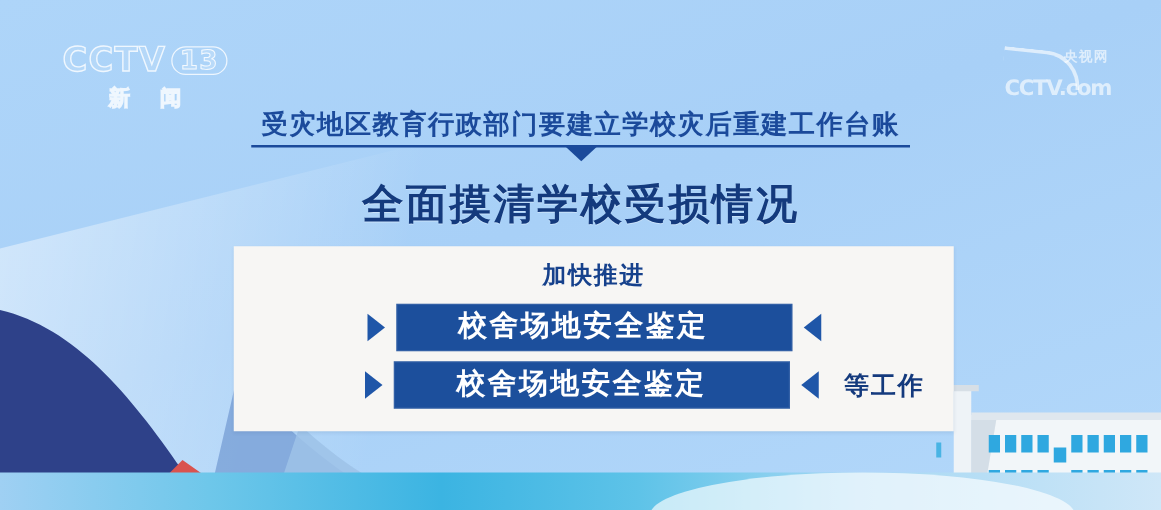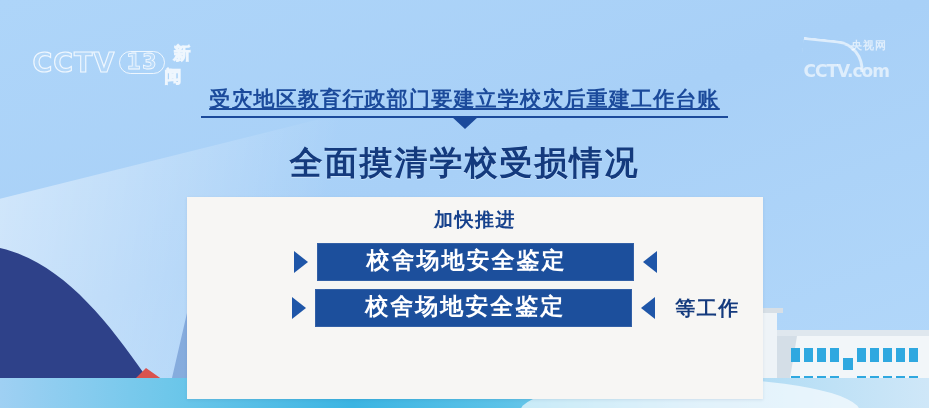--- a/index.html
+++ b/index.html
@@ -40,21 +40,21 @@
     background:#ffffff;opacity:.65;
     border-radius:50% 50% 0 0 / 100% 100% 0 0;
   }
 
   
   .building{position:absolute;right:0;bottom:0;width:190px;height:112px;}
 
   
   .cctv13{
     position:absolute;left:52px;top:34px;width:128px;height:56px;
-    display:flex;align-items:center;justify-content:center;
+    display:flex;flex-direction:column;align-items:center;justify-content:center;
     pointer-events:none;
   }
   .cctv13 .row1{
     font-size:27px;font-weight:700;letter-spacing:1px;line-height:1;
     color:rgba(255,255,255,.10);
     -webkit-text-stroke:1.1px rgba(255,255,255,.80);
     font-family:"DejaVu Sans","Liberation Sans",sans-serif;
     display:flex;align-items:center;gap:4px;
   }
   .cctv13 .num{
@@ -84,36 +84,35 @@
   .subtitle-wrap{
     position:absolute;left:0;right:0;top:88px;text-align:center;
   }
   .subtitle{
     display:inline-block;
     font-size:21px;font-weight:700;letter-spacing:1.2px;
     color:#1b4a9b;
     border-bottom:2.5px solid #1b4a9b;
     padding:0 8px 5px 8px;
     line-height:1.1;
-    text-decoration:underline;
   }
   .caret{
     position:absolute;left:50%;top:116px;transform:translateX(-50%);
     width:0;height:0;border-left:14px solid transparent;border-right:14px solid transparent;
     border-top:13px solid #1b4a9b;
   }
   .maintitle{
     position:absolute;left:0;right:0;top:141px;text-align:center;
     font-size:33px;font-weight:700;letter-spacing:2px;color:#143a7d;
     text-shadow:0 1px 0 rgba(255,255,255,.35);
   }
 
   
   .panel{
-    position:absolute;left:187px;top:197px;width:576px;height:202px;
+    position:absolute;left:187px;top:197px;width:576px;height:148px;
     background:#f7f6f4;
     box-shadow:0 1px 3px rgba(30,60,110,.10);
     font-family:Liberation Serif, serif;
   }
   .panel-title{
     text-align:center;margin-top:10px;
     font-size:19px;font-weight:700;letter-spacing:1.5px;color:#16418c;
   }
   .rows{margin-top:10px;}
   .row{

